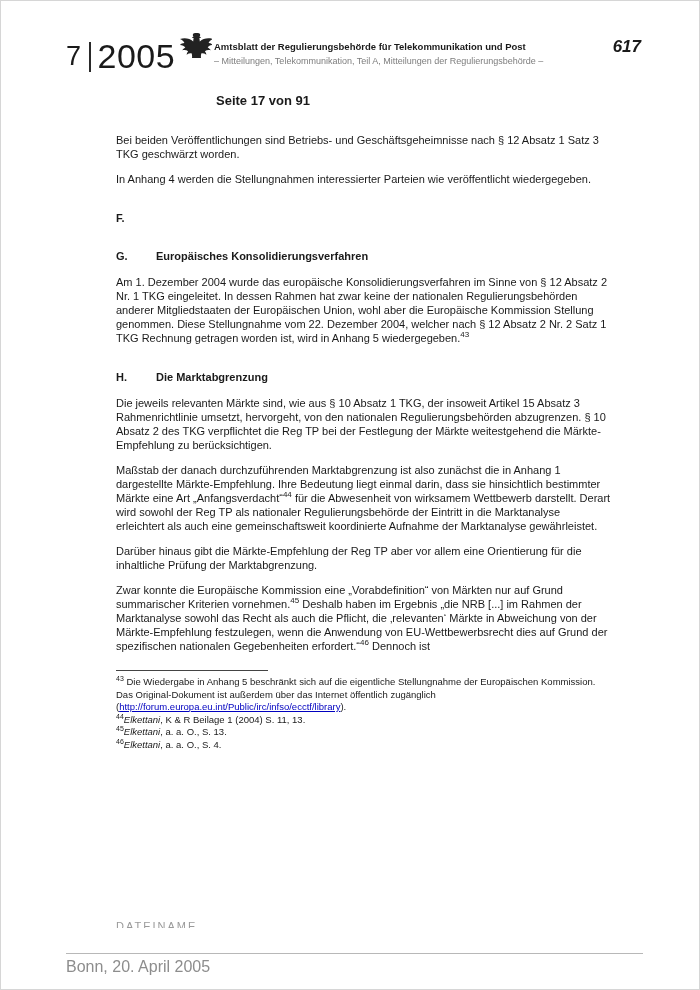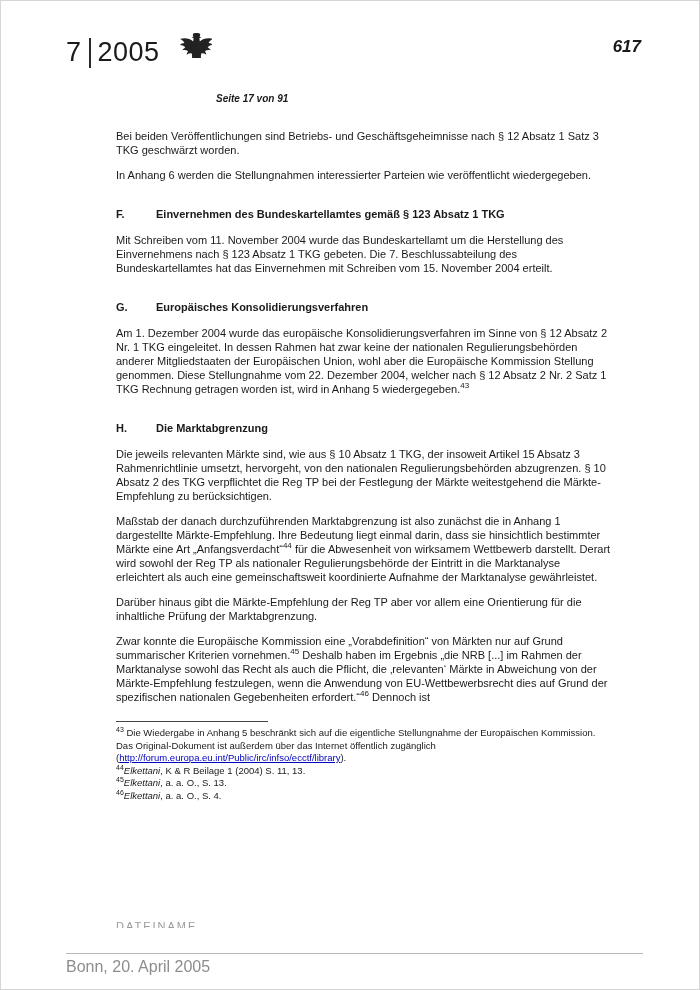--- a/index.html
+++ b/index.html
@@ -6,29 +6,29 @@
   .page {
     position:relative; width:700px; height:990px; margin:0 auto;
     background:#ffffff; border:1px solid #d6d6d6; box-sizing:border-box;
     font-family:"Liberation Sans", sans-serif; color:#1a1a1a; overflow:hidden;
   }
   
   .header { position:absolute; top:28px; left:65px; right:58px; height:56px; }
   .issue-block { position:absolute; left:0; top:8px; display:flex; align-items:center; }
   .issue-no { font-size:27px; font-weight:400; letter-spacing:0.5px; }
   .issue-divider { width:2px; height:30px; background:#2a2a2a; margin:0 7px; }
-  .issue-year { font-size:27px; font-weight:400; letter-spacing:0.5px; }
+  .issue-year { font-size:34px; font-weight:400; letter-spacing:0.5px; }
   .eagle { position:absolute; left:112px; top:2px; }
   .masthead { position:absolute; left:148px; top:12px; width:330px; }
   .masthead-title { font-size:9.5px; font-weight:bold; line-height:12px; }
   .masthead-sub { font-size:9px; color:#7d7d7d; line-height:12px; margin-top:2px; }
   .page-number { position:absolute; right:0; top:8px; font-size:17px; font-weight:bold; font-style:italic; }
   
   .content { position:absolute; top:92px; left:115px; right:88px; }
-  .page-marker { font-size:10px; font-weight:bold; margin:0 0 25px 100px;font-style:italic; }
+  .page-marker { font-size:13px; font-weight:bold; margin:0 0 25px 100px; }
   .para { font-size:11px; line-height:14px; margin:0 0 11px 0; }
   sup.ref { font-size:8px; line-height:0; vertical-align:super; }
   .section-heading { display:flex; font-size:11px; font-weight:bold; margin:26px 0 13px 0; }
   .section-heading .sec-label { width:40px; flex:0 0 40px; }
   
   .footnotes { margin-top:17px; }
   .fn-rule { width:152px; border-top:1px solid #444; margin:0 0 5px 0; }
   .footnote { font-size:9.5px; line-height:12.5px; }
   .footnote sup.ref { font-size:7px; }
   .fn-author { font-style:italic; }
@@ -48,34 +48,36 @@
     <div class="issue-block">
       <span class="issue-no">7</span>
       <span class="issue-divider"></span>
       <span class="issue-year">2005</span>
     </div>
     <span class="eagle">
       <svg width="34" height="30" viewBox="0 0 34 30" aria-hidden="true">
         <path fill="#222222" d="M17 2c-1.2 0-2.2.9-2.2 2 0 .6.3 1.2.7 1.6l-1.7.9 1.9.7c-.3 1-.5 2-.5 3.2-3.4-3.1-8.6-3.9-13.2-2.4 2.3.8 3.7 2.2 4.4 4.1-1.7.1-3.2.7-4.4 1.8 2.4.1 4.2.9 5.3 2.5-1.3.7-2.4 1.6-3.1 2.9 2.3-.6 4.3-.4 5.9.9-.9 1-1.4 2.2-1.5 3.6 1.6-1.1 3.3-1.6 5.1-1.4.4 1.5.5 2.9.3 4.6h9c-.2-1.7-.1-3.1.3-4.6 1.8-.2 3.5.3 5.1 1.4-.1-1.4-.6-2.6-1.5-3.6 1.6-1.3 3.6-1.5 5.9-.9-.7-1.3-1.8-2.2-3.1-2.9 1.1-1.6 2.9-2.4 5.3-2.5-1.2-1.1-2.7-1.7-4.4-1.8.7-1.9 2.1-3.3 4.4-4.1-4.6-1.5-9.8-.7-13.2 2.4 0-1.2-.2-2.2-.5-3.2l1.9-.7-1.7-.9c.4-.4.7-1 .7-1.6 0-1.1-1-2-2.2-2z"></path>
       </svg>
     </span>
+    <div class="masthead">
+      <div class="masthead-title">Amtsblatt der Regulierungsbehörde für Telekommunikation und Post</div>
+      <div class="masthead-sub">– Mitteilungen, Telekommunikation, Teil A, Mitteilungen der Regulierungsbehörde –</div>
+    </div>
     <div class="page-number">617</div>
   </div>
 
   <div class="content">
     <div class="page-marker">Seite 17 von 91</div>
 
     <p class="para">Bei beiden Veröffentlichungen sind Betriebs- und Geschäftsgeheimnisse nach § 12 Absatz 1 Satz 3 TKG geschwärzt worden.</p>
-    <p class="para">In Anhang 6 werden die Stellungnahmen interessierter Parteien wie veröffentlicht wiedergegeben.</p>
+    <p class="para">In Anhang 4 werden die Stellungnahmen interessierter Parteien wie veröffentlicht wiedergegeben.</p>
 
     <div class="section-heading">
       <span class="sec-label">F.</span>
-      <span class="sec-title">Einvernehmen des Bundeskartellamtes gemäß § 123 Absatz 1 TKG</span>
     </div>
-    <p class="para">Mit Schreiben vom 11. November 2004 wurde das Bundeskartellamt um die Herstellung des Einvernehmens nach § 123 Absatz 1 TKG gebeten. Die 7. Beschlussabteilung des Bundeskartellamtes hat das Einvernehmen mit Schreiben vom 15. November 2004 erteilt.</p>
 
     <div class="section-heading">
       <span class="sec-label">G.</span>
       <span class="sec-title">Europäisches Konsolidierungsverfahren</span>
     </div>
     <p class="para"><span>Am 1. Dezember 2004 wurde das europäische Konsolidierungsverfahren im Sinne von § 12 Absatz 2 Nr. 1 TKG eingeleitet. In dessen Rahmen hat zwar keine der nationalen Regulierungsbehörden anderer Mitgliedstaaten der Europäischen Union, wohl aber die Europäische Kommission Stellung genommen. Diese Stellungnahme vom 22. Dezember 2004, welcher nach § 12 Absatz 2 Nr. 2 Satz 1 TKG Rechnung getragen worden ist, wird in Anhang 5 wiedergegeben.</span><sup class="ref">43</sup></p>
 
     <div class="section-heading">
       <span class="sec-label">H.</span>
       <span class="sec-title">Die Marktabgrenzung</span>

